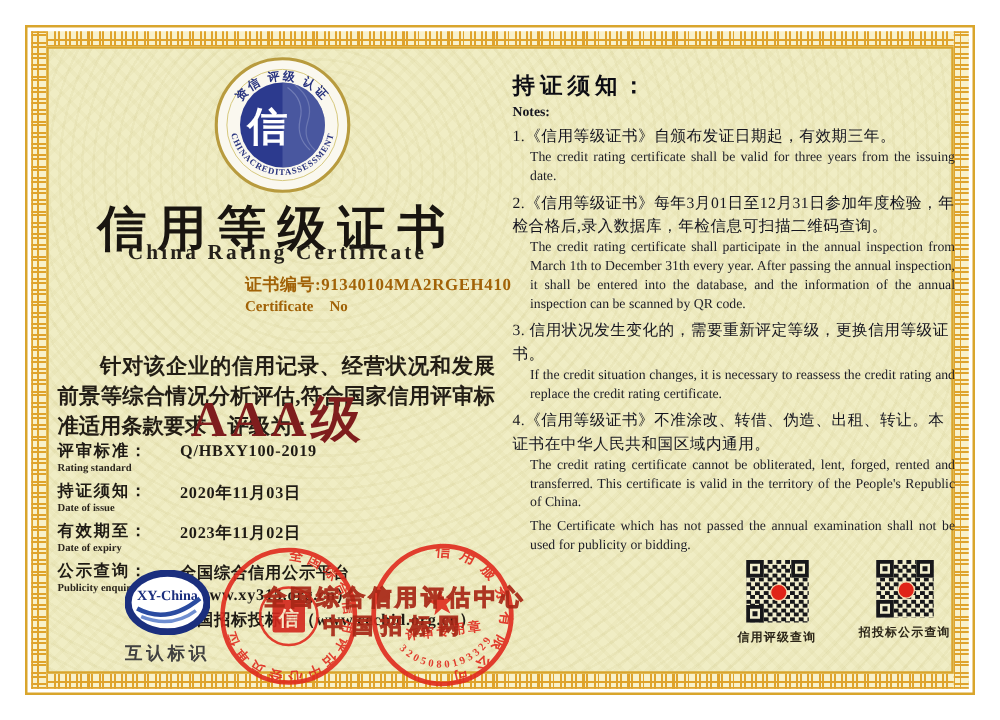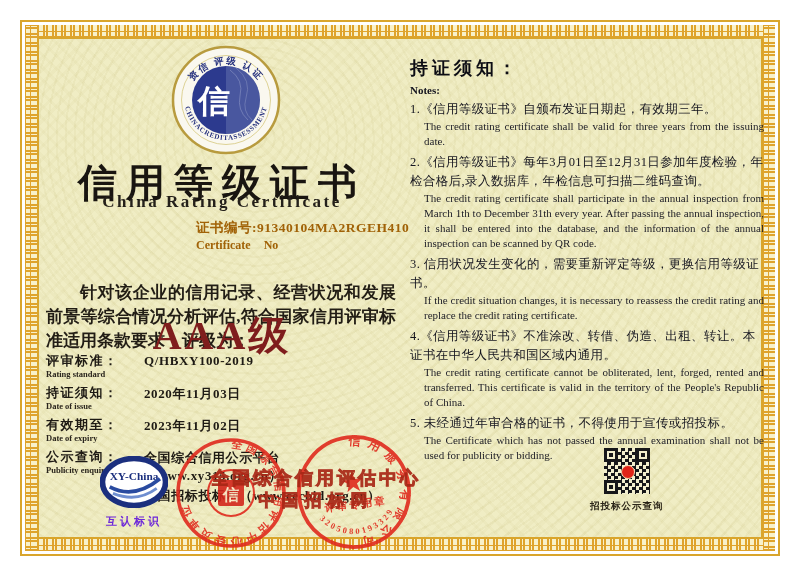--- a/index.html
+++ b/index.html
@@ -41,21 +41,21 @@
   .rating{position:absolute;left:36px;top:308px;width:372px;text-align:center;
     font-size:40px;font-weight:bold;letter-spacing:3px;color:#7f1d1d;}
   .fields{position:absolute;left:46px;top:352px;width:352px;}
   .frow{display:flex;margin-bottom:5px;}
   .flabel{width:98px;flex:none;}
   .flabel .cn{font-size:13px;font-weight:bold;letter-spacing:1.5px;color:#1e1a14;}
   .flabel .en{font-size:8.5px;font-weight:bold;color:#2a251d;margin-top:-1px;}
   .fval{font-size:13px;font-weight:bold;letter-spacing:.6px;color:#1e1a14;padding-top:1px;}
   .fval .v2{margin-top:2px;}
   .xy-caption{position:absolute;left:88px;top:514px;width:92px;text-align:center;
-    font-size:11px;font-weight:bold;letter-spacing:3px;color:#6d28d9;}
+    font-size:14px;font-weight:bold;letter-spacing:3px;color:#404040;}
   .xybadge{position:absolute;left:100px;top:456px;}
   
   .stamp{position:absolute;opacity:.9;}
   .stamp-left{left:174px;top:436px;}
   .stamp-right{left:294px;top:432px;transform:rotate(-7deg);}
   .overlay-lines{position:absolute;left:178px;top:466px;width:276px;text-align:center;
     font-weight:bold;color:#cf3a22;-webkit-text-stroke:0.9px #a82716;opacity:.92;}
   .overlay-lines .l1{font-size:18px;letter-spacing:3px;}
   .overlay-lines .l2{font-size:17px;letter-spacing:6px;margin-top:-1px;}
   
@@ -205,26 +205,40 @@
     </div>
     <div class="nitem">
       <div class="cn">3. 信用状况发生变化的，需要重新评定等级，更换信用等级证书。</div>
       <div class="en">If the credit situation changes, it is necessary to reassess the credit rating and replace the credit rating certificate.</div>
     </div>
     <div class="nitem">
       <div class="cn">4.《信用等级证书》不准涂改、转借、伪造、出租、转让。本证书在中华人民共和国区域内通用。</div>
       <div class="en">The credit rating certificate cannot be obliterated, lent, forged, rented and transferred. This certificate is valid in the territory of the People's Republic of China.</div>
     </div>
     <div class="nitem">
-      <div class="cn">5. 未经通过年审合格的证书，不得使用于宣传或招投标。</div>
       <div class="en">The Certificate which has not passed the annual examination shall not be used for publicity or bidding.</div>
     </div>
   </div>
 
   <div class="qr-area">
+    <div class="qr-unit">
+      <div class="qr">
+        <div class="finder f-tl">
+            <div class="fc"></div>
+          </div>
+        <div class="finder f-tr">
+            <div class="fc"></div>
+          </div>
+        <div class="finder f-bl">
+            <div class="fc"></div>
+          </div>
+        <div class="qr-dot"></div>
+      </div>
+      <div class="qr-label">信用评级查询</div>
+    </div>
     <div class="qr-unit">
       <div class="qr small">
         <div class="finder f-tl">
             <div class="fc"></div>
           </div>
         <div class="finder f-tr">
             <div class="fc"></div>
           </div>
         <div class="finder f-bl">
             <div class="fc"></div>

